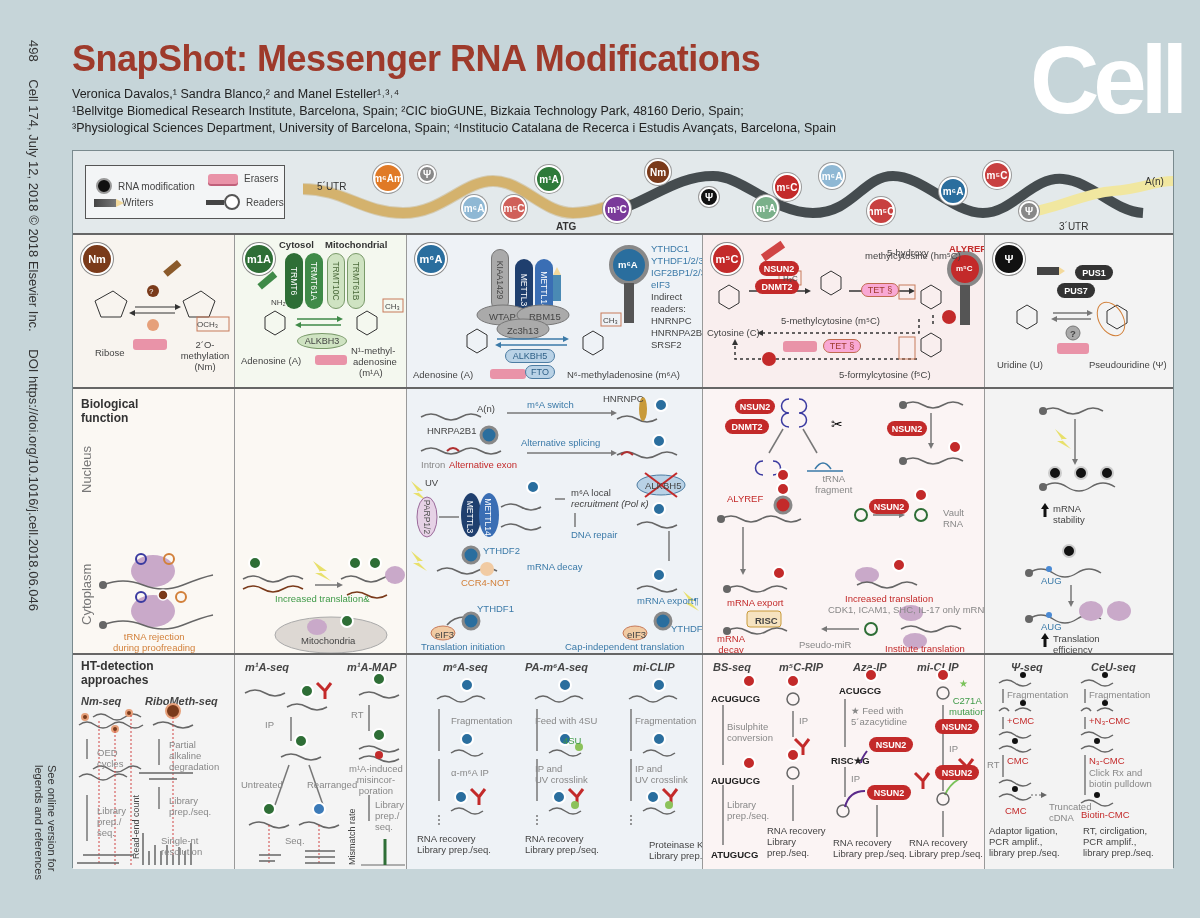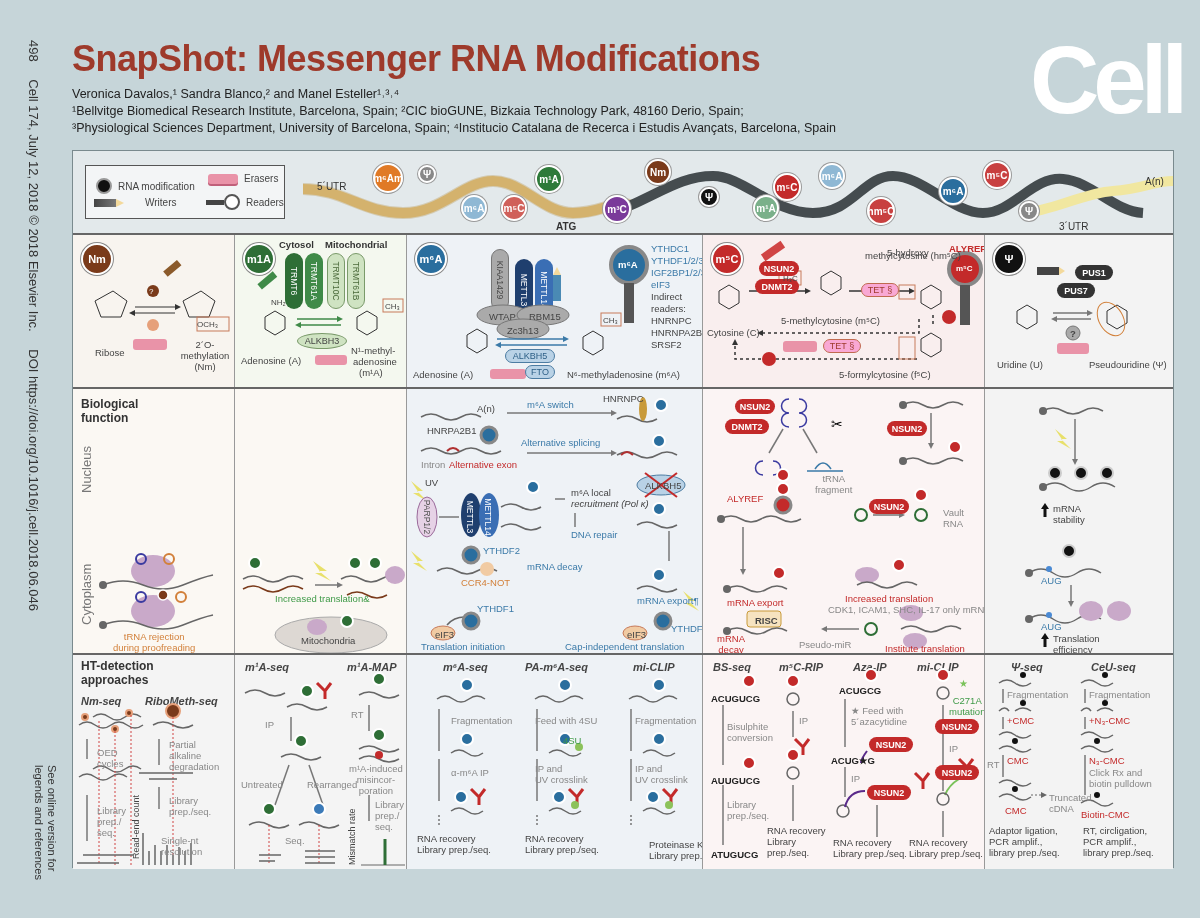--- a/index.html
+++ b/index.html
@@ -75,21 +75,21 @@
       <div class="li" style="left:10px;top:12px;">
         <span class="dot-black"></span>
         <span>RNA modification</span>
       </div>
       <div class="li" style="left:122px;top:7px;">
         <span class="eraser"></span>
         <span>Erasers</span>
       </div>
       <div class="li" style="left:8px;top:31px;">
         <span class="pencil"></span>
-        <span style="margin-left:23px">Writers</span>
+        <span style="margin-left:0">Writers</span>
       </div>
       <div class="li" style="left:120px;top:28px;">
         <span class="reader">
             <span class="h"></span>
             <span class="g"></span>
           </span>
         <span>Readers</span>
       </div>
     </div>
 
@@ -709,21 +709,21 @@
       </svg>
       <span class="t" style="left:8px;top:38px;font-weight:bold;color:#222;">ACUGUCG</span>
       <span class="t grey" style="left:24px;top:66px;"><span>Bisulphite</span><br><span>conversion</span></span>
       <span class="t" style="left:8px;top:120px;font-weight:bold;color:#222;">AUUGUCG</span>
       <span class="t grey" style="left:24px;top:144px;"><span>Library</span><br><span>prep./seq.</span></span>
       <span class="t" style="left:8px;top:194px;font-weight:bold;color:#222;">ATUGUCG</span>
       <span class="t grey" style="left:96px;top:60px;">IP</span>
       <span class="t" style="left:64px;top:170px;"><span>RNA recovery</span><br><span>Library</span><br><span>prep./seq.</span></span>
       <span class="t" style="left:136px;top:30px;font-weight:bold;color:#222;">ACUGCG</span>
       <span class="t grey" style="left:148px;top:50px;"><span>★ Feed with</span><br><span>5´azacytidine</span></span>
-      <span class="t" style="left:128px;top:100px;font-weight:bold;color:#222;">ACUG★G</span>
+      <span class="t" style="left:128px;top:100px;font-weight:bold;color:#222;">RISC★G</span>
       <span class="t grey" style="left:148px;top:118px;">IP</span>
       <div class="pill pill-red" style="left:166px;top:82px;width:44px;height:15px;">NSUN2</div>
       <div class="pill pill-red" style="left:164px;top:130px;width:44px;height:15px;">NSUN2</div>
       <span class="t" style="left:130px;top:182px;"><span>RNA recovery</span><br><span>Library prep./seq.</span></span>
       <span class="t green tc" style="left:246px;top:40px;"><span>C271A</span><br><span>mutation</span></span>
       <div class="pill pill-red" style="left:232px;top:64px;width:44px;height:15px;">NSUN2</div>
       <span class="t grey" style="left:246px;top:88px;">IP</span>
       <div class="pill pill-red" style="left:232px;top:110px;width:44px;height:15px;">NSUN2</div>
       <span class="t" style="left:206px;top:182px;"><span>RNA recovery</span><br><span>Library prep./seq.</span></span>
     </div>
@@ -763,21 +763,21 @@
           <line x1="18" y1="100" x2="18" y2="122"></line>
             <line x1="100" y1="100" x2="100" y2="140"></line>
         </g>
         <line x1="46" y1="140" x2="56" y2="140" stroke="#666" stroke-dasharray="2,2"></line>
         <polygon points="56,137 62,140 56,143" fill="#666"></polygon>
       </svg>
       <span class="t grey" style="left:22px;top:34px;">Fragmentation</span>
       <span class="t red" style="left:22px;top:60px;">+CMC</span>
       <span class="t grey" style="left:2px;top:104px;">RT</span>
       <span class="t red" style="left:22px;top:100px;">CMC</span>
-      <span class="t grey" style="left:64px;top:137px;"><span>Truncated</span><br><span>cDNA</span></span>
+      <span class="t grey" style="left:64px;top:146px;"><span>Truncated</span><br><span>cDNA</span></span>
       <span class="t red" style="left:20px;top:150px;">CMC</span>
       <span class="t" style="left:4px;top:170px;"><span>Adaptor ligation,</span><br><span>PCR amplif.,</span><br><span>library prep./seq.</span></span>
       <span class="t grey" style="left:104px;top:34px;">Fragmentation</span>
       <span class="t red" style="left:104px;top:60px;">+N₃-CMC</span>
       <span class="t red" style="left:104px;top:100px;">N₃-CMC</span>
       <span class="t grey" style="left:104px;top:112px;"><span>Click Rx and</span><br><span>biotin pulldown</span></span>
       <span class="t red" style="left:96px;top:154px;">Biotin-CMC</span>
       <span class="t" style="left:98px;top:170px;"><span>RT, circligation,</span><br><span>PCR amplif.,</span><br><span>library prep./seq.</span></span>
     </div>
   </div>

